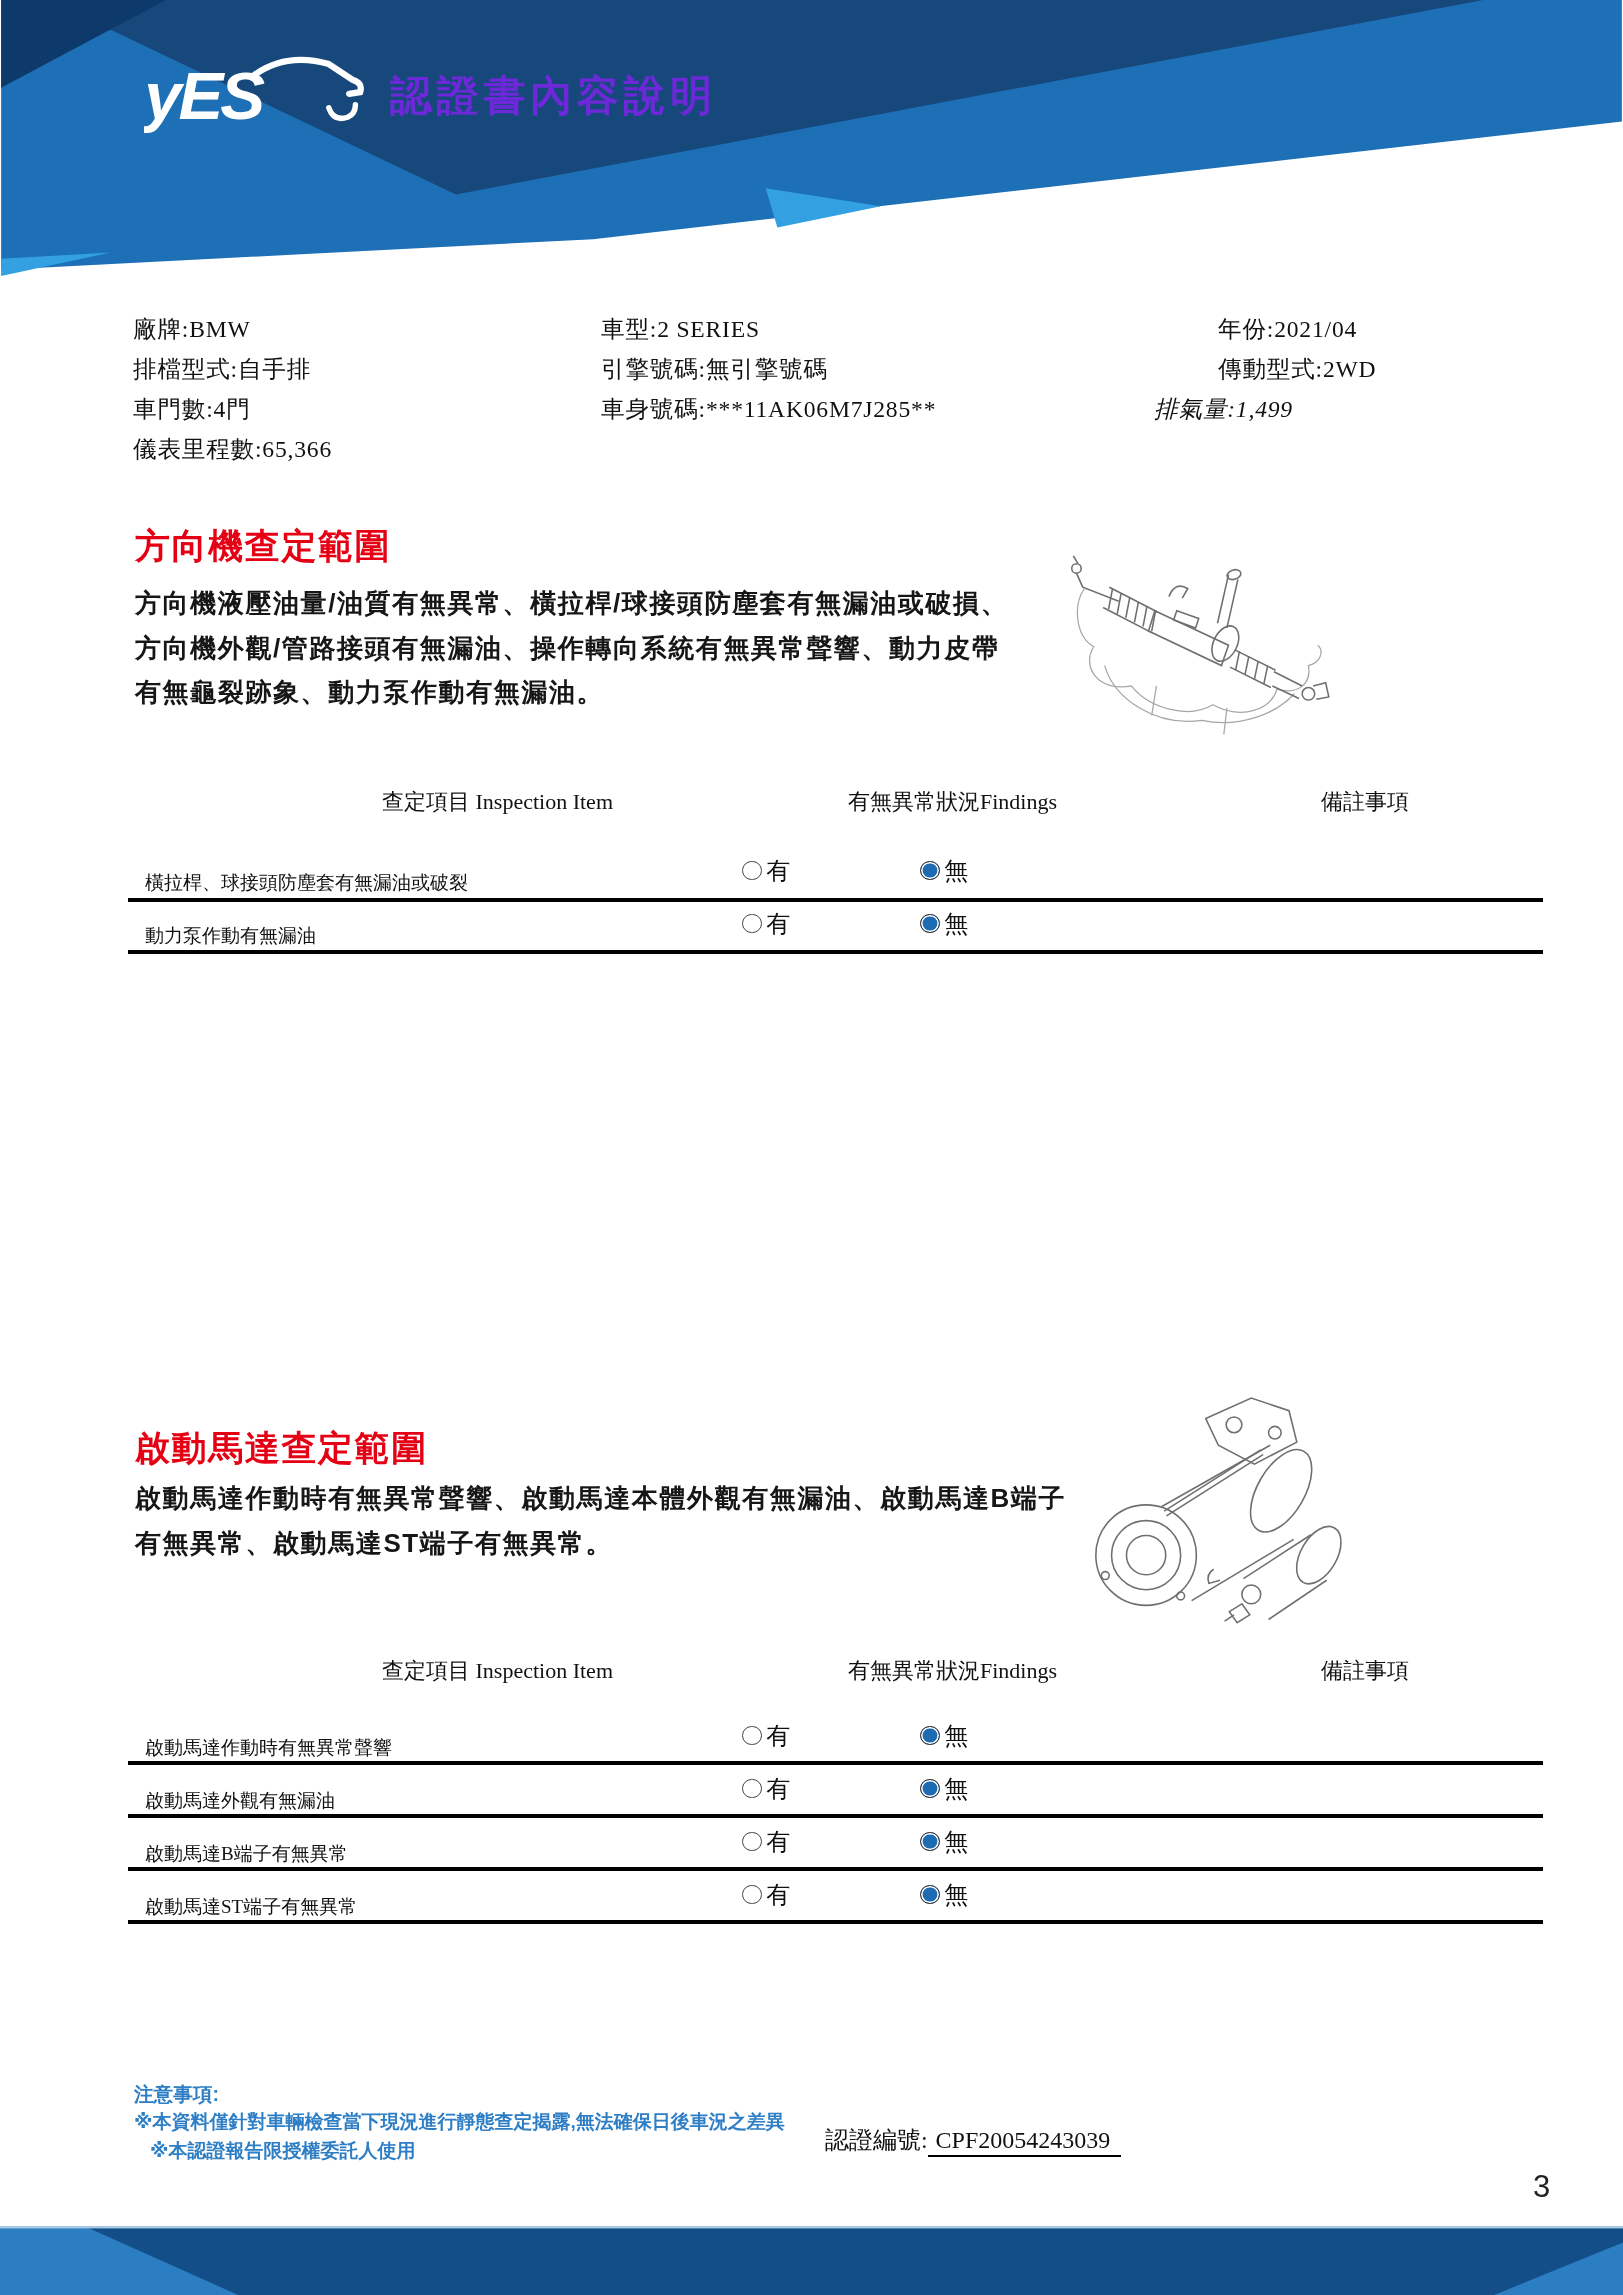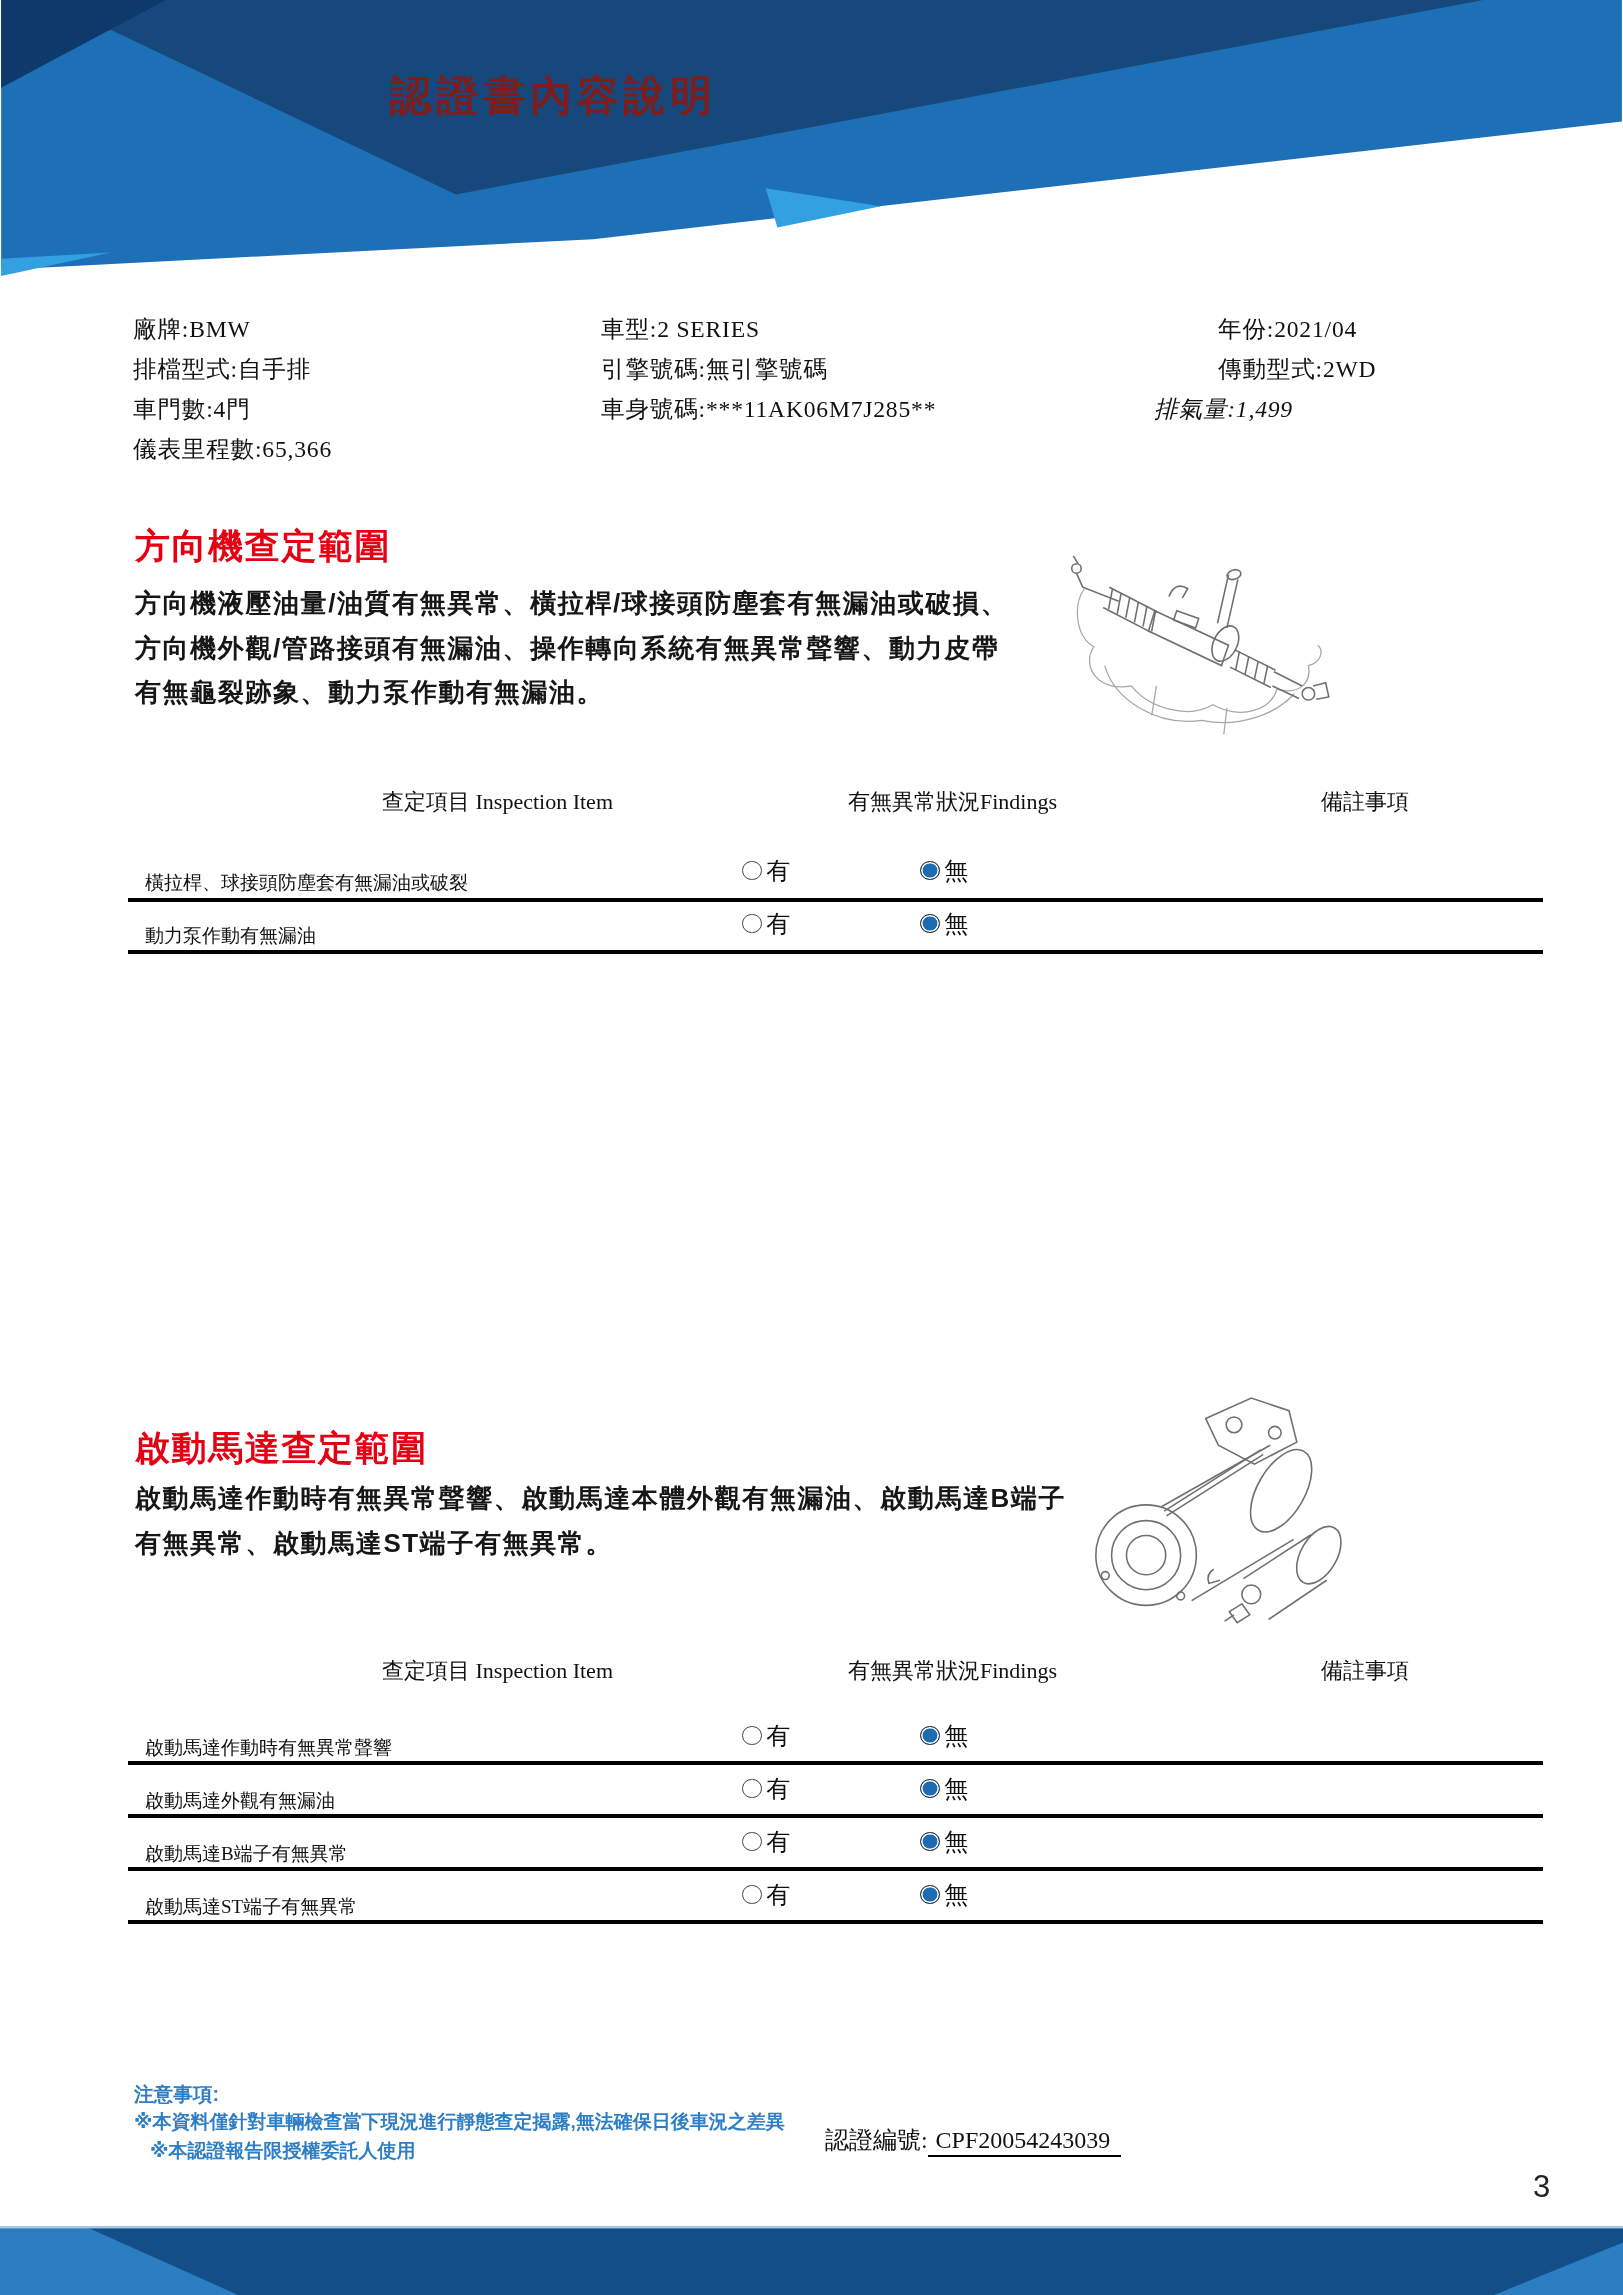--- a/index.html
+++ b/index.html
@@ -6,21 +6,21 @@
     --red:#e60014; --note-blue:#2e7ec5; --radio-blue:#1d6bb0; --ink:#111;
   }
   html,body{margin:0;padding:0;background:#e8e8e8;}
   .page{position:relative;width:1623px;height:2295px;background:#fff;overflow:hidden;
         font-family:"Liberation Serif","DejaVu Serif",serif;color:var(--ink);}
   .abs{position:absolute;}
   svg{display:block;}
 
   
   .hdr-title{position:absolute;left:390px;top:68px;font-family:Liberation Mono, monospace;
-             font-weight:bold;font-size:42px;letter-spacing:4.7px;color:#7f1d1d;white-space:nowrap;}
+             font-weight:bold;font-size:42px;letter-spacing:4.7px;color:#6d28d9;white-space:nowrap;}
   .logo-wrap{position:absolute;left:144px;top:50px;width:243px;height:86px;}
 
   
   .vi-line{position:absolute;font-size:23.6px;white-space:nowrap;letter-spacing:0.8px;}
 
   
   .sec-title{position:absolute;left:135px;font-family:"Liberation Sans","DejaVu Sans",sans-serif;
              font-weight:bold;font-size:35px;color:var(--red);white-space:nowrap;letter-spacing:1.6px;}
   .t0{top:523px;} .t1{top:1425px;}
   .desc-line{position:absolute;left:135px;font-family:"Liberation Sans","DejaVu Sans",sans-serif;
@@ -53,20 +53,27 @@
 <div class="page">
 
   <svg class="abs" style="left:0;top:0" width="1623" height="276" viewBox="0 0 2067 352">
     <polygon points="0,0 2067,0 2067,155 1120,263 755,305 0,344" fill="#1d6fb6"></polygon>
     <polygon points="60,0 1890,0 580,248" fill="#16487c"></polygon>
     <polygon points="0,0 210,0 0,112" fill="#0d3a6b"></polygon>
     <polygon points="975,240 1122,263 990,290" fill="#33a0e2"></polygon>
     <polygon points="0,330 140,322 0,352" fill="#33a0e2"></polygon>
   </svg>
 
+  <div class="logo-wrap">
+    <svg width="243" height="86" viewBox="0 0 310 110">
+      <path d="M138,34 Q180,2 236,18 L266,38 Q280,42 276,54 L262,56" stroke="#fff" stroke-width="8" fill="none" stroke-linecap="round"></path>
+      <path d="M236,74 q6,18 24,12 q10,-4 10,-16" stroke="#fff" stroke-width="7" fill="none" stroke-linecap="round"></path>
+      <text x="0" y="88" font-family="Liberation Sans, DejaVu Sans, sans-serif" font-style="italic" font-weight="bold" font-size="86" fill="#ffffff" letter-spacing="-4">yES</text>
+    </svg>
+  </div>
 
   <div class="hdr-title">認證書內容說明</div>
 
   <div id="vehicle-info">
       <div class="vi-line" style="left: 133px; top: 313px;"><span>廠牌</span>:<span>BMW</span></div>
       <div class="vi-line" style="left: 133px; top: 353px;"><span>排檔型式</span>:<span>自手排</span></div>
       <div class="vi-line" style="left: 133px; top: 393px;"><span>車門數</span>:<span>4門</span></div>
       <div class="vi-line" style="left: 133px; top: 433px;"><span>儀表里程數</span>:<span>65,366</span></div>
       <div class="vi-line" style="left: 601px; top: 313px;"><span>車型</span>:<span>2 SERIES</span></div>
       <div class="vi-line" style="left: 601px; top: 353px;"><span>引擎號碼</span>:<span>無引擎號碼</span></div>

